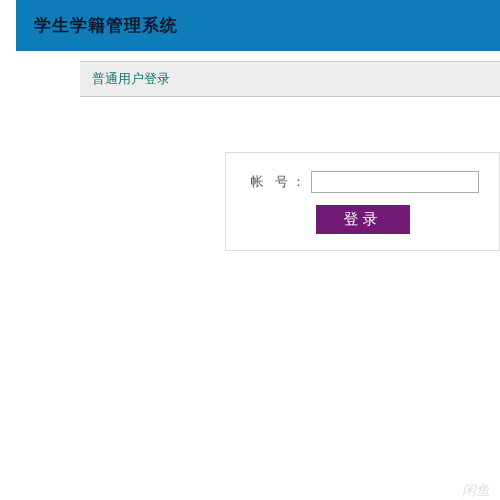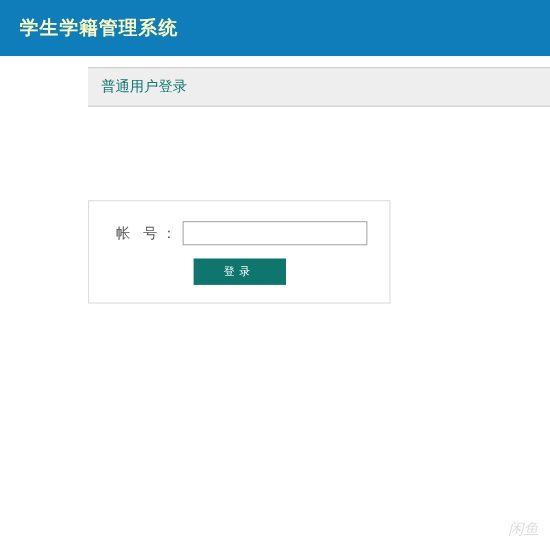--- a/index.html
+++ b/index.html
@@ -10,44 +10,46 @@
     body {
       font-family: "Microsoft YaHei", Arial, sans-serif;
       font-size: 13px;
       background: #ffffff;
       width: 500px;
       height: 500px;
       overflow: hidden;
     }
     .header {
       background: #0e7db9;
-      color: #fef9c3;
+      color: #0f172a;
       padding: 14px 18px;
       font-size: 17px;
       font-weight: bold;
       letter-spacing: 1px;
+      margin-left: 16px;
     }
     .spacer {
       height: 10px;
       background: #ffffff;
     }
     .content-wrap {
       margin-left: 80px;
     }
     .panel-title {
       background: #eeeeee;
       border-top: 1px solid #cccccc;
       border-bottom: 1px solid #cccccc;
       padding: 8px 12px;
       font-size: 13px;
       color: #0f766e;
     }
     .form-area {
-      padding-top: 85px;
+      padding-top: 55px;
       display: flex;
+      justify-content: flex-end;
     }
     .form-box {
       border: 1px solid #dddddd;
       background: #ffffff;
       padding: 18px 20px 16px 20px;
       width: 275px;
       margin-right: 0;
     }
     .form-row {
       display: flex;
@@ -68,33 +70,33 @@
       border: 1px solid #aaaaaa;
       padding: 2px 4px;
       font-size: 12px;
       outline: none;
     }
     .button-row {
       text-align: center;
       margin-top: 6px;
     }
     .login-btn {
-      background: #0f766e;
+      background: #701a75;
       color: #ffffff;
       border: none;
       padding: 5px 28px;
-      font-size: 10px;
+      font-size: 15px;
       cursor: pointer;
       letter-spacing: 4px;
       font-family: Liberation Mono, monospace;
     }
     .watermark {
       position: absolute;
       right: 10px;
-      bottom: 10px;
+      bottom: 0;
       color: rgba(120,120,120,0.25);
       font-size: 14px;
       font-style: italic;
       pointer-events: none;
     }
   </style>
 </head>
 <body>
 
 <div class="header">

